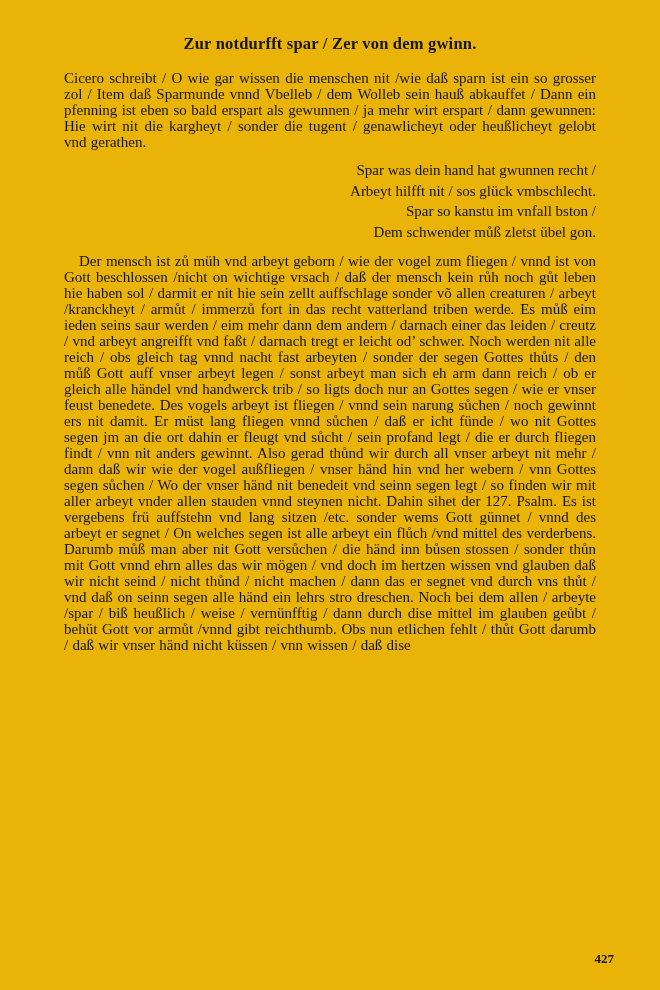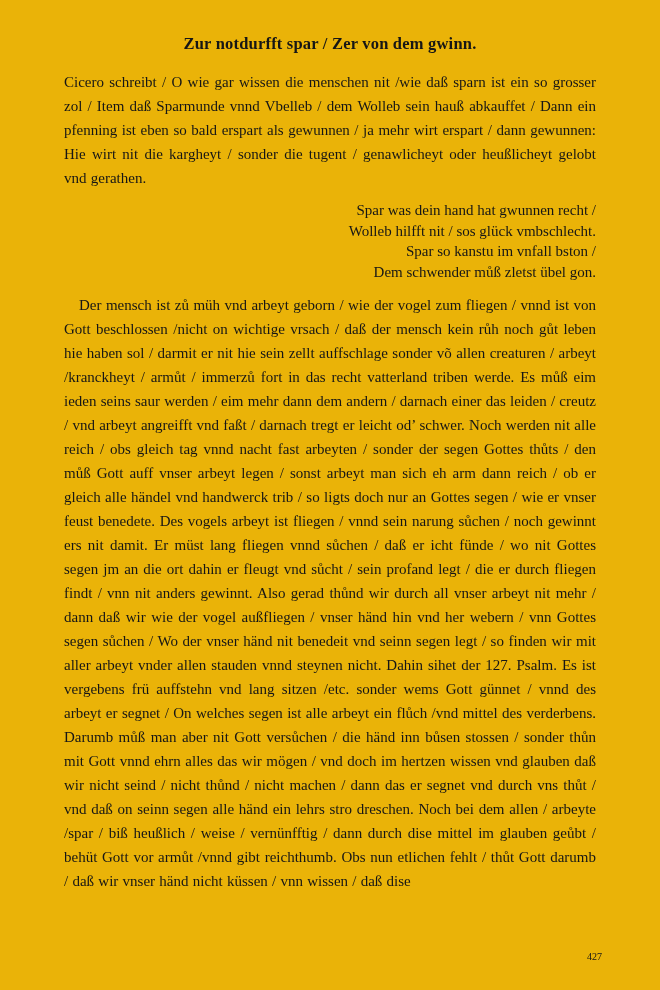--- a/index.html
+++ b/index.html
@@ -30,56 +30,57 @@
     margin: 23px 0 0 0;
     text-align: center;
     font-size: 16px;
     font-weight: bold;
     letter-spacing: 0.2px;
     line-height: 20px;
   }
   .body-para {
     margin: 16px 0 0 0;
     font-size: 15px;
-    line-height: 24px;
+    line-height: 16px;
     text-align: justify;
     word-spacing: 0.5px;
   }
   .body-para.indent {
     text-indent: 15px;
     margin-top: 11px;
     font-family: Liberation Serif, serif;
   }
   .verse {
     margin: 10px 0 0 0;
     font-size: 15px;
     line-height: 20.6px;
     text-align: right;
   }
   .page-number {
     position: absolute;
-    right: 58px;
+    right: 46px;
     top: 951px;
-    font-size: 10px;
+    font-size: 13px;
     color: #161616;
+    font-weight: bold;
   }
 </style>
 </head>
 <body>
 
 <div class="page">
 
   <h1 class="heading1">Zur notdurfft spar / Zer von dem gwinn.</h1>
 
 
   <p class="body-para">Cicero schreibt / O wie gar wissen die menschen nit /wie daß sparn ist ein so grosser zol / Item daß Sparmunde vnnd Vbelleb / dem Wolleb sein hauß abkauffet / Dann ein pfenning ist eben so bald erspart als gewunnen / ja mehr wirt erspart / dann gewunnen: Hie wirt nit die kargheyt / sonder die tugent / genawlicheyt oder heußlicheyt gelobt vnd gerathen.</p>
 
   <div class="verse">
       <div>Spar was dein hand hat gwunnen recht /</div>
-      <div>Wolleb hilfft nit / sos glück vmbschlecht.</div>
+      <div>Arbeyt hilfft nit / sos glück vmbschlecht.</div>
       <div>Spar so kanstu im vnfall bston /</div>
       <div>Dem schwender můß zletst übel gon.</div>
     </div>
 
   <p class="body-para indent">Der mensch ist zů müh vnd arbeyt geborn / wie der vogel zum fliegen / vnnd ist von Gott beschlossen /nicht on wichtige vrsach / daß der mensch kein růh noch gůt leben hie haben sol / darmit er nit hie sein zellt auffschlage sonder võ allen creaturen / arbeyt /kranckheyt / armůt / immerzů fort in das recht vatterland triben werde. Es můß eim ieden seins saur werden / eim mehr dann dem andern / darnach einer das leiden / creutz / vnd arbeyt angreifft vnd faßt / darnach tregt er leicht od’ schwer. Noch werden nit alle reich / obs gleich tag vnnd nacht fast arbeyten / sonder der segen Gottes thůts / den můß Gott auff vnser arbeyt legen / sonst arbeyt man sich eh arm dann reich / ob er gleich alle händel vnd handwerck trib / so ligts doch nur an Gottes segen / wie er vnser feust benedete. Des vogels arbeyt ist fliegen / vnnd sein narung sůchen / noch gewinnt ers nit damit. Er müst lang fliegen vnnd sůchen / daß er icht fünde / wo nit Gottes segen jm an die ort dahin er fleugt vnd sůcht / sein profand legt / die er durch fliegen findt / vnn nit anders gewinnt. Also gerad thůnd wir durch all vnser arbeyt nit mehr / dann daß wir wie der vogel außfliegen / vnser händ hin vnd her webern / vnn Gottes segen sůchen / Wo der vnser händ nit benedeit vnd seinn segen legt / so finden wir mit aller arbeyt vnder allen stauden vnnd steynen nicht. Dahin sihet der 127. Psalm. Es ist vergebens frü auffstehn vnd lang sitzen /etc. sonder wems Gott günnet / vnnd des arbeyt er segnet / On welches segen ist alle arbeyt ein flůch /vnd mittel des verderbens. Darumb můß man aber nit Gott versůchen / die händ inn bůsen stossen / sonder thůn mit Gott vnnd ehrn alles das wir mögen / vnd doch im hertzen wissen vnd glauben daß wir nicht seind / nicht thůnd / nicht machen / dann das er segnet vnd durch vns thůt / vnd daß on seinn segen alle händ ein lehrs stro dreschen. Noch bei dem allen / arbeyte /spar / biß heußlich / weise / vernünfftig / dann durch dise mittel im glauben geůbt / behüt Gott vor armůt /vnnd gibt reichthumb. Obs nun etlichen fehlt / thůt Gott darumb / daß wir vnser händ nicht küssen / vnn wissen / daß dise</p>
 
   <div class="page-number">427</div>
 
 </div>
 

